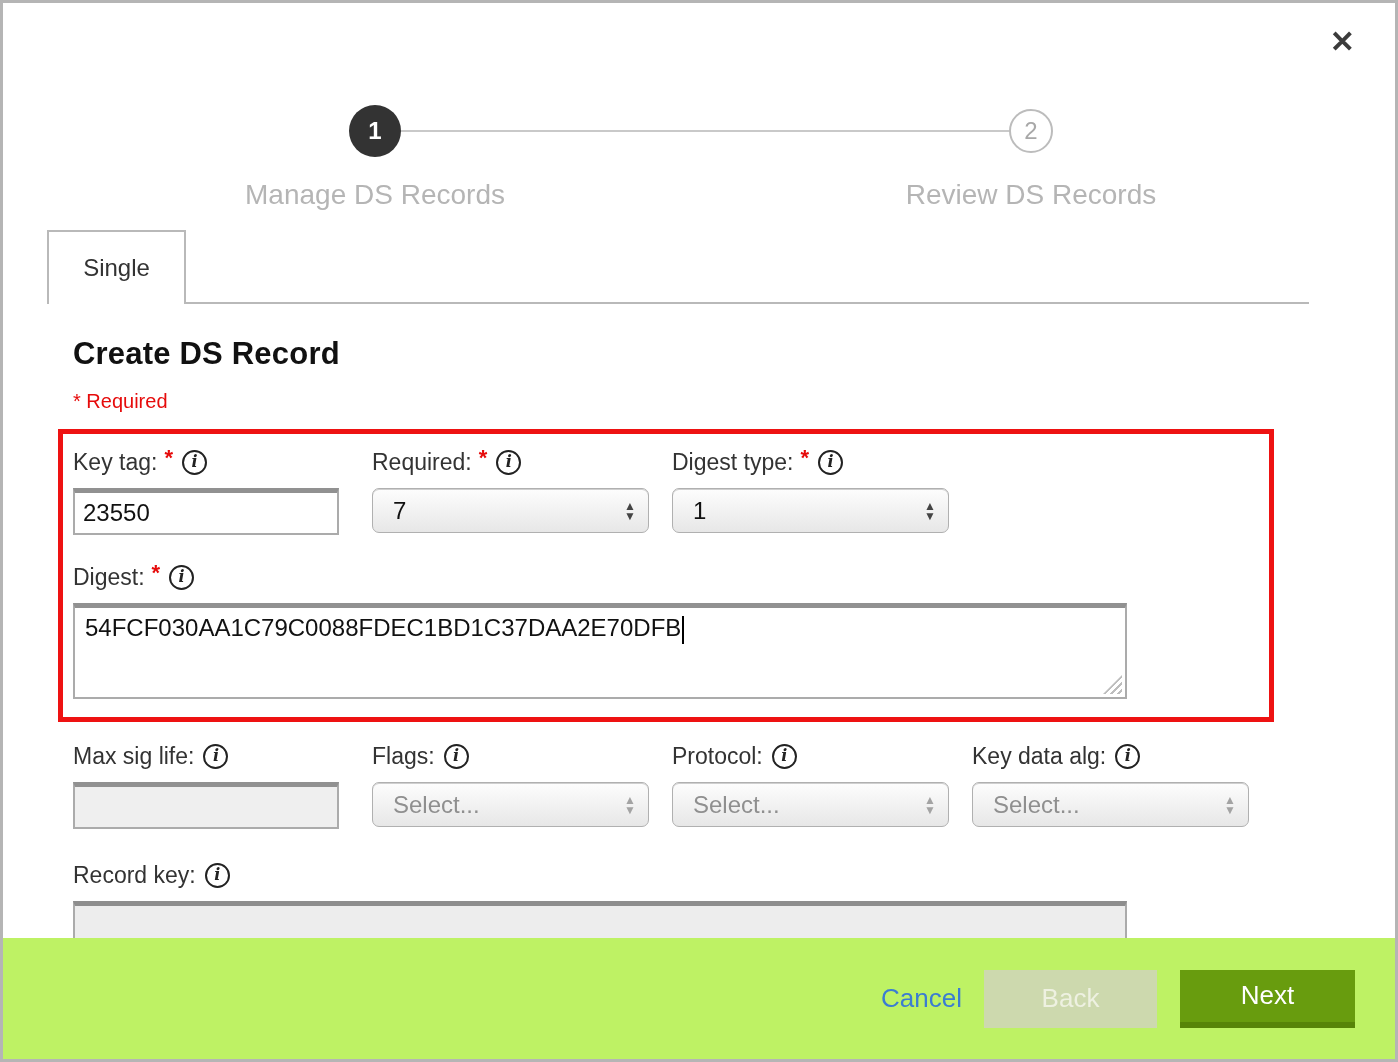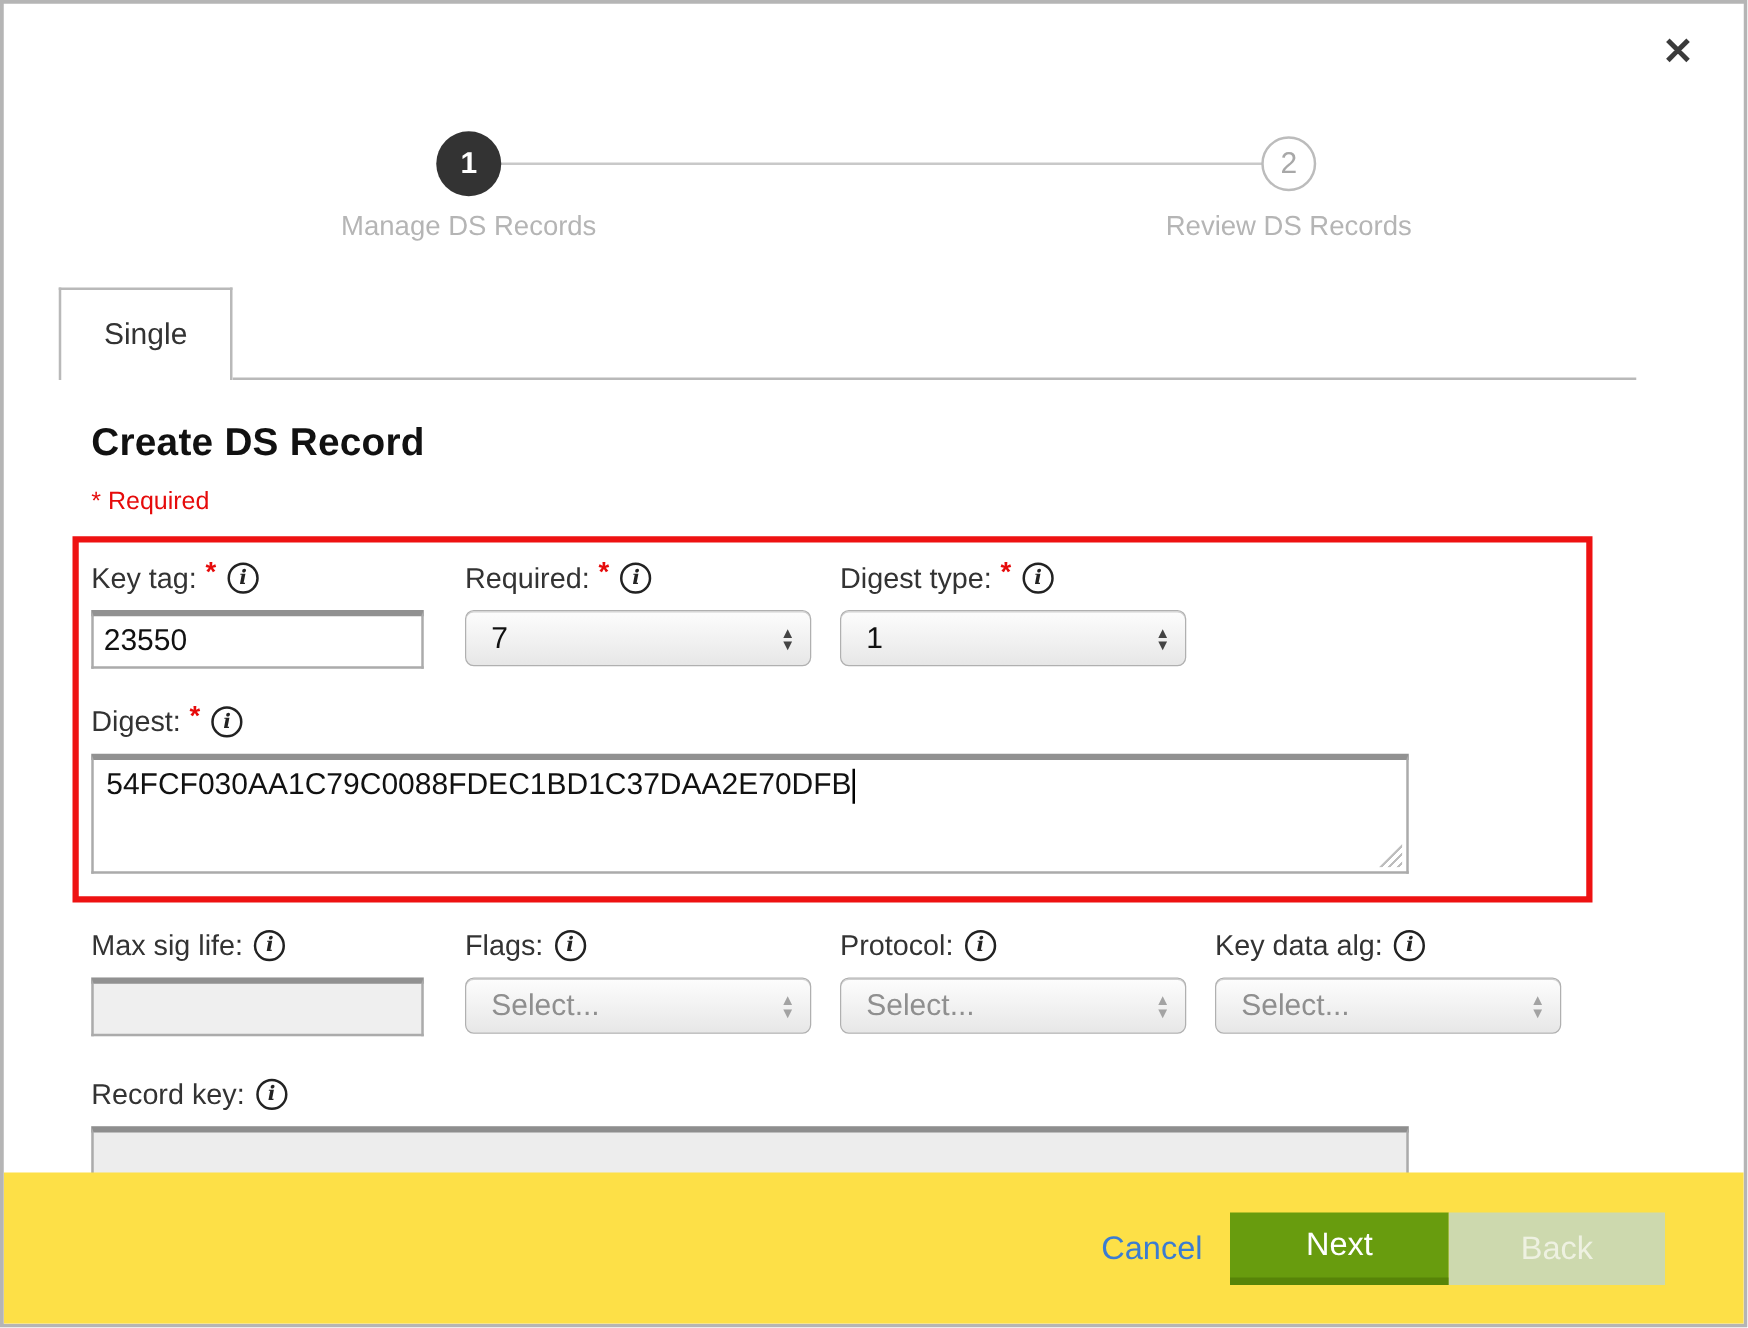--- a/index.html
+++ b/index.html
@@ -35,21 +35,21 @@
     display: flex; align-items: center; justify-content: center;
     border-radius: 50%;
     font-size: 24px;
   }
   .step-circle.active {
     width: 52px; height: 52px; background: #333333; color: #fff; font-weight: bold;
   }
   .step-circle.inactive {
     width: 44px; height: 44px; background: #fff; border: 2px solid #bcbcbc; color: #a8a8a8;
   }
-  .step-label { margin-top: 11px; font-size: 22px; color: #b5b5b5; }
+  .step-label { margin-top: 22px; font-size: 28px; color: #b5b5b5; }
   
   .tabs { position: relative; margin: 12px 44px 0 44px; height: 74px; }
   .tab {
     float: left; height: 74px; line-height: 72px; text-align: center;
     font-size: 24px; color: #333; cursor: pointer; background: #fff;
   }
   .tab.active { width: 139px; border: 2px solid #b9b9b9; border-bottom: none; position: relative; z-index: 2; }
   .tab.inactive { width: 142px; }
   .tab-line { position: absolute; left: 139px; right: 42px; bottom: 0; height: 2px; background: #b9b9b9; }
   
@@ -115,21 +115,21 @@
   .resize-handle {
     position: absolute; right: 3px; bottom: 3px; width: 19px; height: 19px;
     background: repeating-linear-gradient(135deg, transparent 0 3px, #bdbdbd 3px 5px);
     clip-path: polygon(100% 0, 100% 100%, 0 100%);
   }
   .row3 { margin-top: 16px; }
   .pubkey-block { margin-top: 28px; }
   
   .footer {
     position: absolute; left: 0; right: 0; bottom: 0; height: 121px;
-    background: #fde047;
+    background: #bef264;
     display: flex; align-items: center; justify-content: flex-end;
     padding-right: 40px;
   }
   .cancel-link {
     color: #3b7cd2; font-size: 26px; text-decoration: none; cursor: pointer;
     margin-right: 22px; background: none; border: none; font-family: inherit;
   }
   .btn { font-family: inherit; font-size: 26px; cursor: pointer; border: none; }
   .btn-back {
     width: 173px; height: 58px;
@@ -291,17 +291,17 @@
         <span class="info-icon">i</span>
       </div>
       <div class="textarea disabled clipped ctrl-gap">
         <span></span>
       </div>
     </div>
   </div>
 
   <div class="footer">
     <button class="cancel-link">Cancel</button>
+    <button class="btn btn-back">Back</button>
     <button class="btn btn-next">Next</button>
-    <button class="btn btn-back">Back</button>
   </div>
 
 </div>
 
 </body></html>

